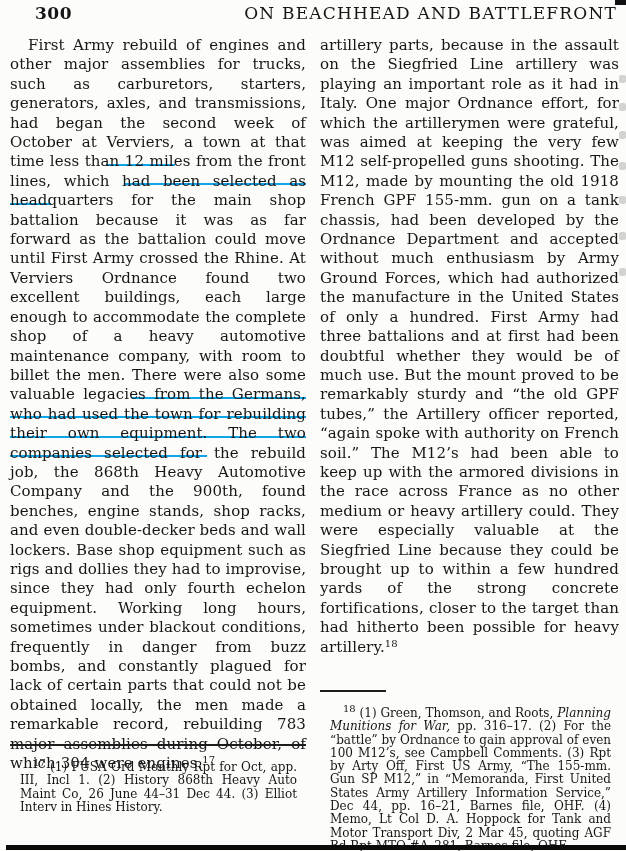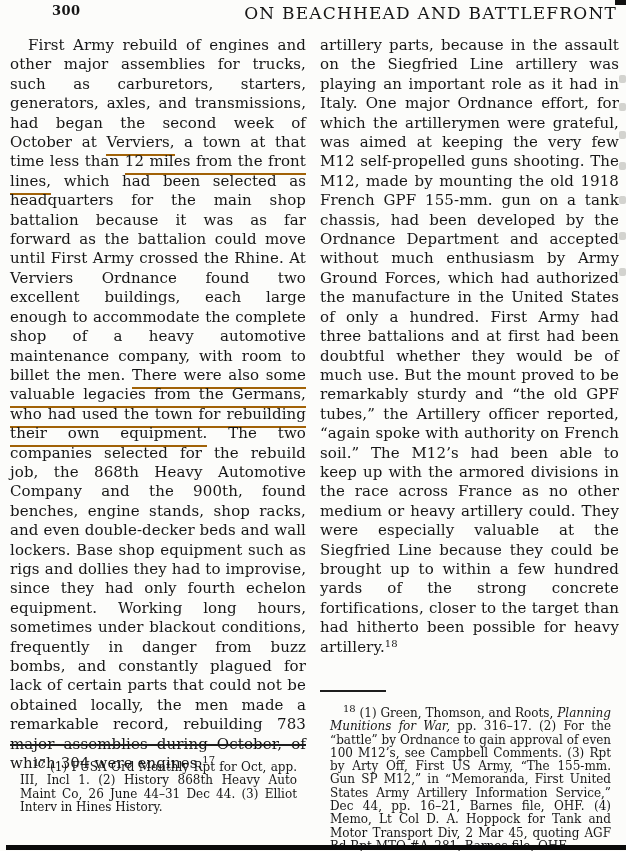--- a/index.html
+++ b/index.html
@@ -6,28 +6,28 @@
   .page{
     position:relative;
     width:626px;height:851px;
     background:#fcfcfa;
     font-family:"DejaVu Serif", serif;
     color:#161616;
     overflow:hidden;
     box-sizing:border-box;
   }
   .header{position:absolute;top:3px;left:0;width:617px;height:22px;}
-  .page-num{position:absolute;left:52px;top:0;font-size:13px;font-weight:bold;letter-spacing:.5px;}
+  .page-num{position:absolute;left:35px;top:0;font-size:17px;font-weight:bold;letter-spacing:.5px;}
   .running-title{position:absolute;right:0;top:0;font-size:17px;font-weight:normal;letter-spacing:1.2px;white-space:nowrap;}
   .col{position:absolute;text-align:justify;font-size:15px;line-height:19.4px;letter-spacing:.1px;}
   .col-left{left:10px;top:36px;width:296px;}
   .col-right{left:320px;top:36px;width:299px;}
   p.para{margin:0;}
   p.indent{text-indent:18px;}
-  .u{border-bottom:2px solid #a16207;padding-bottom:3px;}
+  .u{border-bottom:2px solid #0ea5e9;padding-bottom:13px;}
   .i{font-style:italic;}
   .sup{font-size:10px;vertical-align:5px;line-height:0;}
   .fn-rule{position:absolute;background:#1d1d1d;height:2px;}
   .fn-rule-left{left:10px;top:744px;width:296px;}
   .fn-rule-right{left:320px;top:690px;width:66px;}
   .fn-block{position:absolute;text-align:justify;font-size:12px;line-height:13.3px;}
   .fn-left{left:10px;top:751px;width:297px;}
   .fn-right{left:320px;top:697px;width:301px;}
   p.fn{margin:10px;}
   p.fn-indent{text-indent:13px;}

